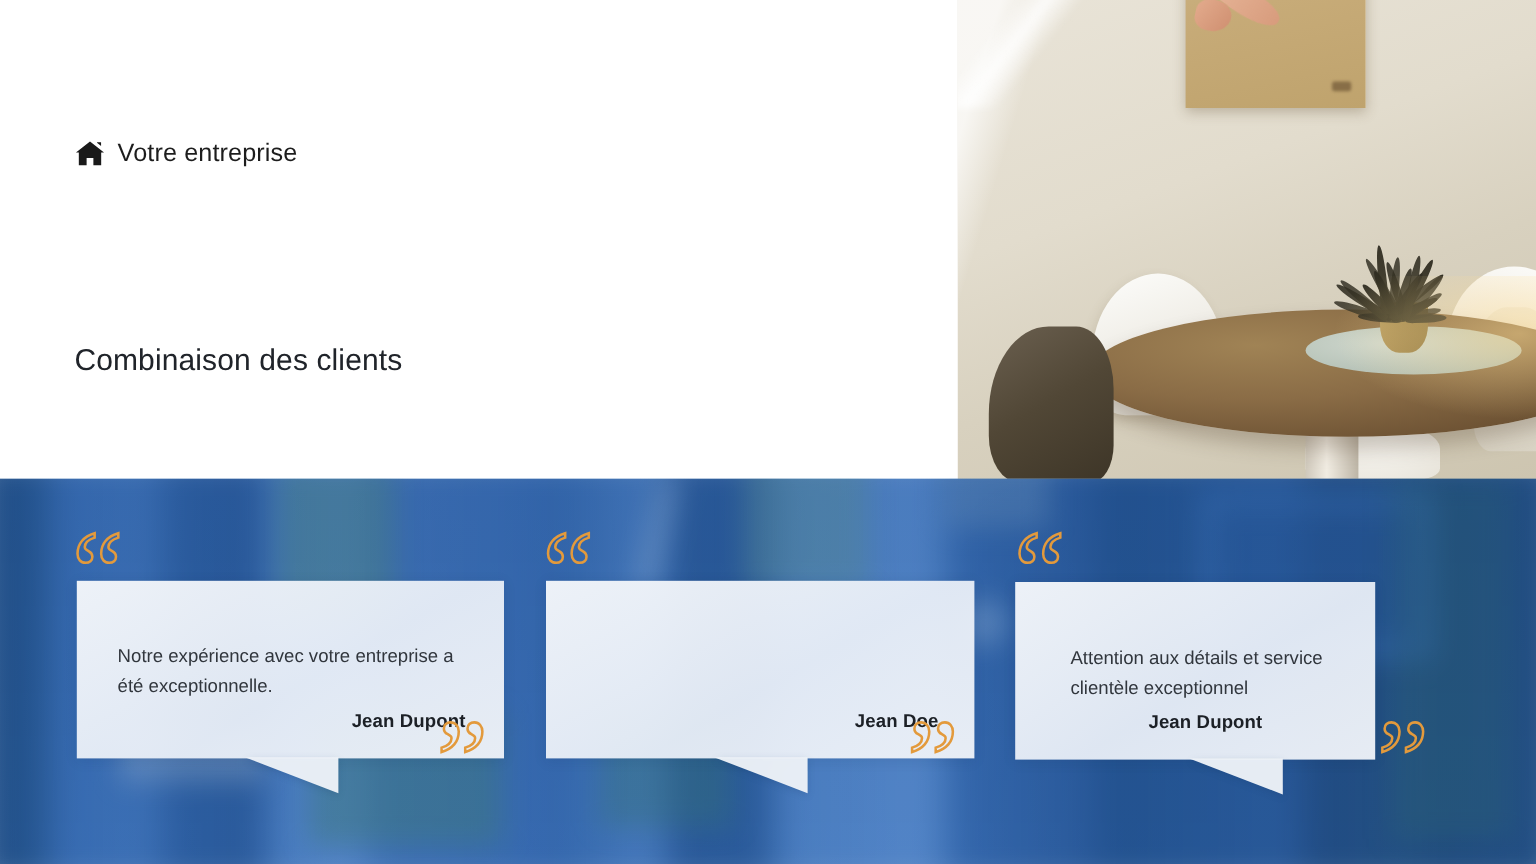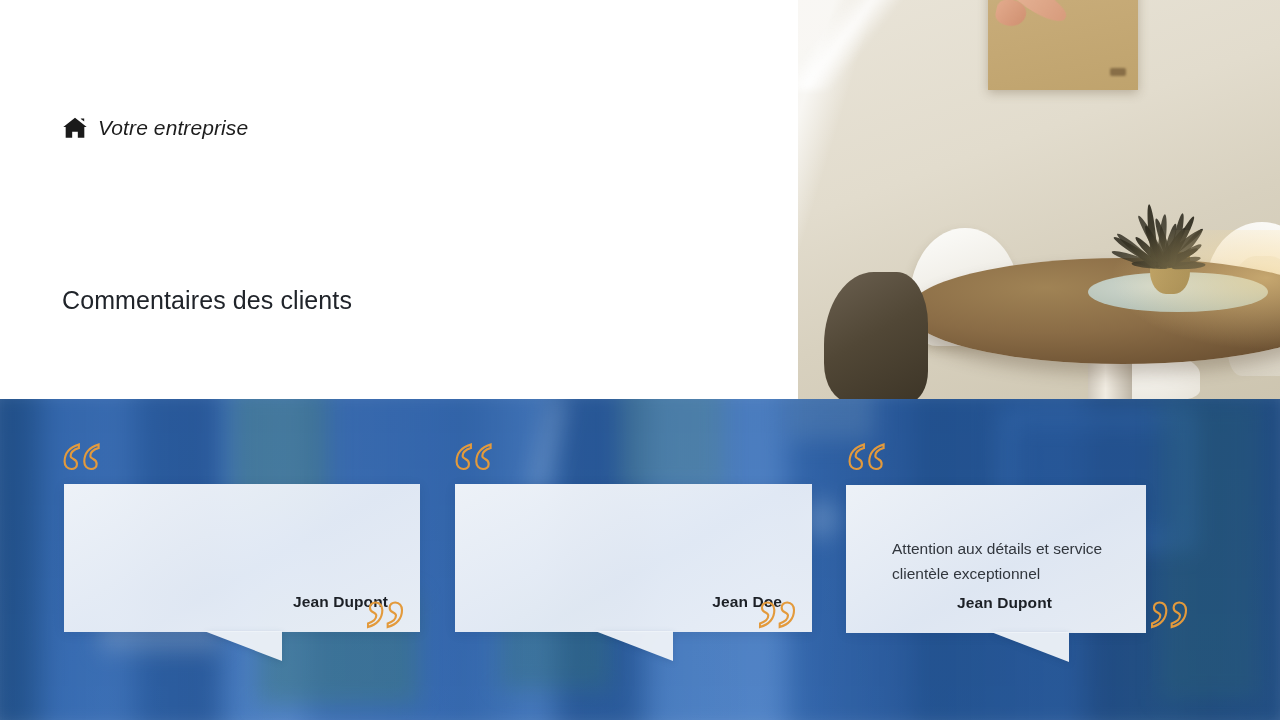--- a/index.html
+++ b/index.html
@@ -132,21 +132,21 @@
     background:radial-gradient(ellipse at 92% 40%, rgba(255,222,150,.55), rgba(255,222,150,0) 70%);
   }
 
   
   .top-panel {
     position:absolute; left:0; top:0; width:798px; height:399px;
     background:#ffffff;
   }
   .brand {
     position:absolute; left:62px; top:115px;
-    display:flex; align-items:center; gap:10px;font-style:italic;
+    display:flex; align-items:center; gap:10px;
   }
   .brand-icon { width:26px; height:26px; display:block; color:#1a1a1a; }
   .brand-name {
     font-size:21px; color:#1d1d1d; letter-spacing:.1px;
   }
   .page-title {
     position:absolute; left:60px; top:178px;
     font-family:"Liberation Serif", serif;
     font-size:82px; line-height:94px;
     color:#16181a; letter-spacing:-.4px;
@@ -311,21 +311,21 @@
     <div class="brand">
       <span class="brand-icon">
         <svg viewBox="0 0 24 24" width="26" height="26" fill="currentColor" aria-hidden="true">
           <path d="M12 2.6 1.2 11.1h2.2V21h6.0v-5.6h5.2V21h6.0V11.1h2.2L12 2.6z"></path>
           <path d="M17.4 3.2h3.1v2.9l-3.1-2.4z"></path>
         </svg>
       </span>
       <span class="brand-name">Votre entreprise</span>
     </div>
 
-    <div class="page-subtitle">Commentaires des clients</div>
+    <div class="page-subtitle">Combinaison des clients</div>
   </div>
 
   <div class="testimonials">
     <div class="bg-photo">
       <div class="bg-bands"></div>
       <div class="bg-obj o1"></div>
       <div class="bg-obj o2"></div>
       <div class="bg-obj o3"></div>
       <div class="bg-obj o4"></div>
       <div class="bg-obj o5"></div>
@@ -338,20 +338,21 @@
       <div class="bg-tint2"></div>
     </div>
   </div>
 
   <span class="quote-mark qm-1o">“</span>
   <span class="quote-mark qm-2o">“</span>
   <span class="quote-mark qm-3o">“</span>
 
   <div class="card card-1">
     <div class="card-tail"></div>
+    <div class="card-body">Notre expérience avec votre entreprise a été exceptionnelle.</div>
     <div class="card-author">Jean Dupont</div>
   </div>
 
   <div class="card card-2">
     <div class="card-tail"></div>
     <div class="card-author">Jean Doe</div>
   </div>
 
   <div class="card card-3">
     <div class="card-tail"></div>

